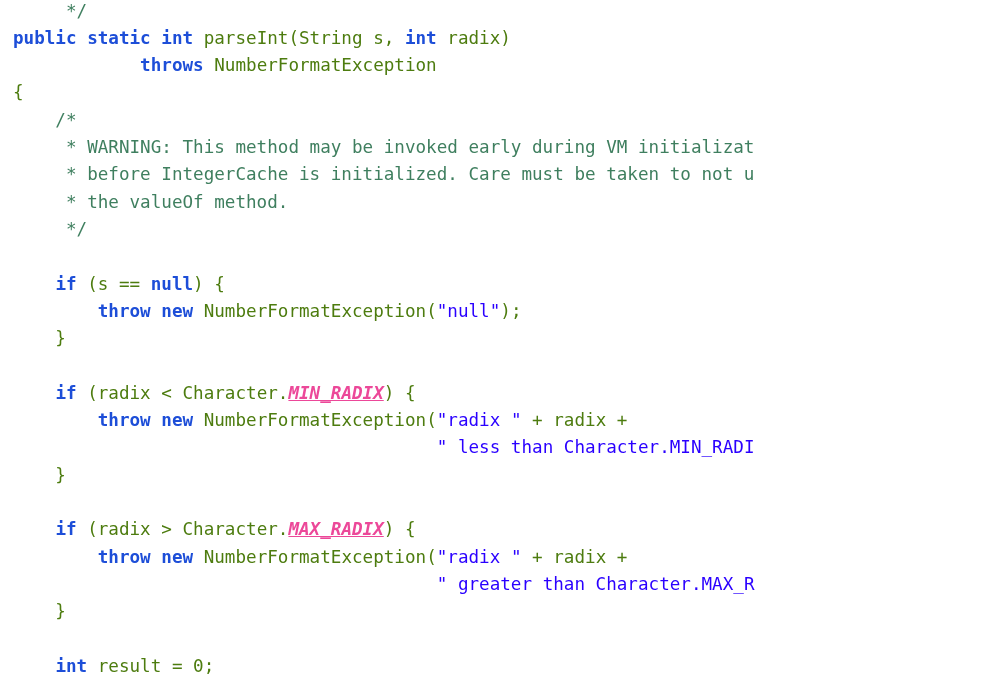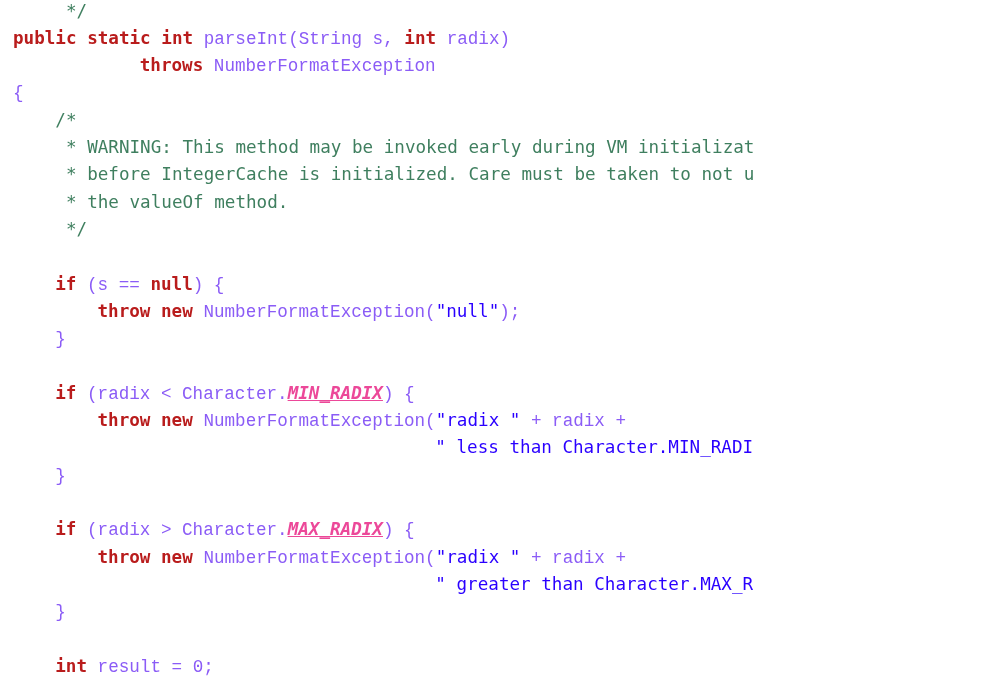--- a/index.html
+++ b/index.html
@@ -42,20 +42,20 @@
     white-space: pre;
   }
 
   
   .t-kw   { color: #7f0055; font-weight: bold; }   
   .t-pl   { color: #2b2b2b; }                      
   .t-cm   { color: #3f7f5f; }                      
   .t-str  { color: #2a00ff; }                      
   .t-const{ color: #2a00ff; font-weight: bold; font-style: italic; text-decoration: underline; }
 </style>
-<style>.t-kw{color:#b91c1c;}.t-pl{color:#8b5cf6;font-family:Liberation Mono, monospace;}.t-cm{color:#3f7f5f;}.t-str{color:#2a00ff;}.t-const{color:#ec4899;}.ln{height:27.3px;}</style></head>
+<style>.t-kw{color:#1d4ed8;}.t-pl{color:#4d7c0f;}.t-cm{color:#3f7f5f;}.t-str{color:#2a00ff;}.t-const{color:#ec4899;}.ln{height:27.3px;}</style></head>
 <body>
 
 <div id="code-viewport" style="background: rgb(255, 255, 255);">
 
   <pre id="code-block" style="font-size: 17.6px; line-height: 27.3px; left: 13px;"><span class="ln"><span class="t-cm">     */</span>​</span><span class="ln"><span class="t-kw">public static int </span><span class="t-pl">parseInt(String </span><span class="t-pl">s</span><span class="t-pl">, </span><span class="t-kw">int </span><span class="t-pl">radix)</span>​</span><span class="ln"><span class="t-pl">            </span><span class="t-kw">throws </span><span class="t-pl">NumberFormatException</span>​</span><span class="ln"><span class="t-pl">{</span>​</span><span class="ln"><span class="t-cm">    /*</span>​</span><span class="ln"><span class="t-cm">     * WARNING: This method may be invoked early during VM initializat</span>​</span><span class="ln"><span class="t-cm">     * before IntegerCache is initialized. Care must be taken to not u</span>​</span><span class="ln"><span class="t-cm">     * the valueOf method.</span>​</span><span class="ln"><span class="t-cm">     */</span>​</span><span class="ln"><span class="t-pl"></span>​</span><span class="ln"><span class="t-pl">    </span><span class="t-kw">if </span><span class="t-pl">(s == </span><span class="t-kw">null</span><span class="t-pl">) {</span>​</span><span class="ln"><span class="t-pl">        </span><span class="t-kw">throw new </span><span class="t-pl">NumberFormatException(</span><span class="t-str">"null"</span><span class="t-pl">);</span>​</span><span class="ln"><span class="t-pl">    }</span>​</span><span class="ln"><span class="t-pl"></span>​</span><span class="ln"><span class="t-pl">    </span><span class="t-kw">if </span><span class="t-pl">(radix &lt; Character.</span><span class="t-const">MIN_RADIX</span><span class="t-pl">) {</span>​</span><span class="ln"><span class="t-pl">        </span><span class="t-kw">throw new </span><span class="t-pl">NumberFormatException(</span><span class="t-str">"radix "</span><span class="t-pl"> + radix +</span>​</span><span class="ln"><span class="t-pl">                                        </span><span class="t-str">" less than Character.MIN_RADI</span>​</span><span class="ln"><span class="t-pl">    }</span>​</span><span class="ln"><span class="t-pl"></span>​</span><span class="ln"><span class="t-pl">    </span><span class="t-kw">if </span><span class="t-pl">(radix &gt; Character.</span><span class="t-const">MAX_RADIX</span><span class="t-pl">) {</span>​</span><span class="ln"><span class="t-pl">        </span><span class="t-kw">throw new </span><span class="t-pl">NumberFormatException(</span><span class="t-str">"radix "</span><span class="t-pl"> + radix +</span>​</span><span class="ln"><span class="t-pl">                                        </span><span class="t-str">" greater than Character.MAX_R</span>​</span><span class="ln"><span class="t-pl">    }</span>​</span><span class="ln"><span class="t-pl"></span>​</span><span class="ln"><span class="t-pl">    </span><span class="t-kw">int </span><span class="t-pl">result = </span><span class="t-pl">0</span><span class="t-pl">;</span>​</span><span class="ln"><span class="t-pl">    </span><span class="t-kw">boolean </span><span class="t-pl">negative = </span><span class="t-kw">false</span><span class="t-pl">;</span>​</span></pre>
 
 </div>
 
 </body></html>

